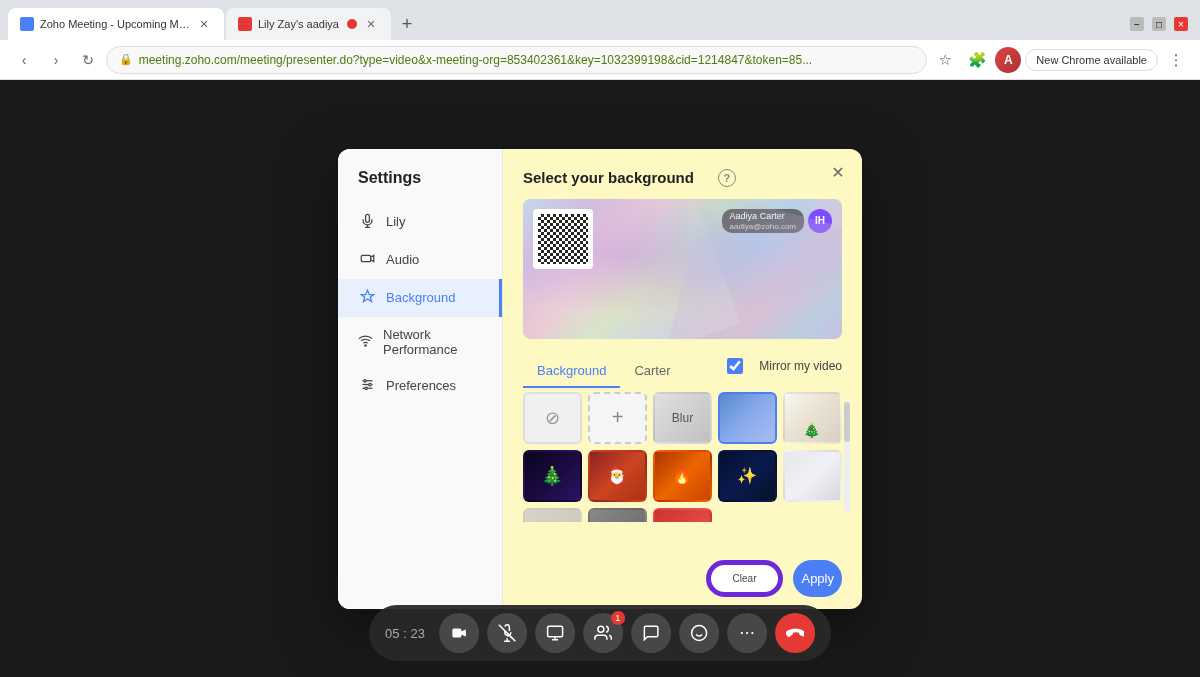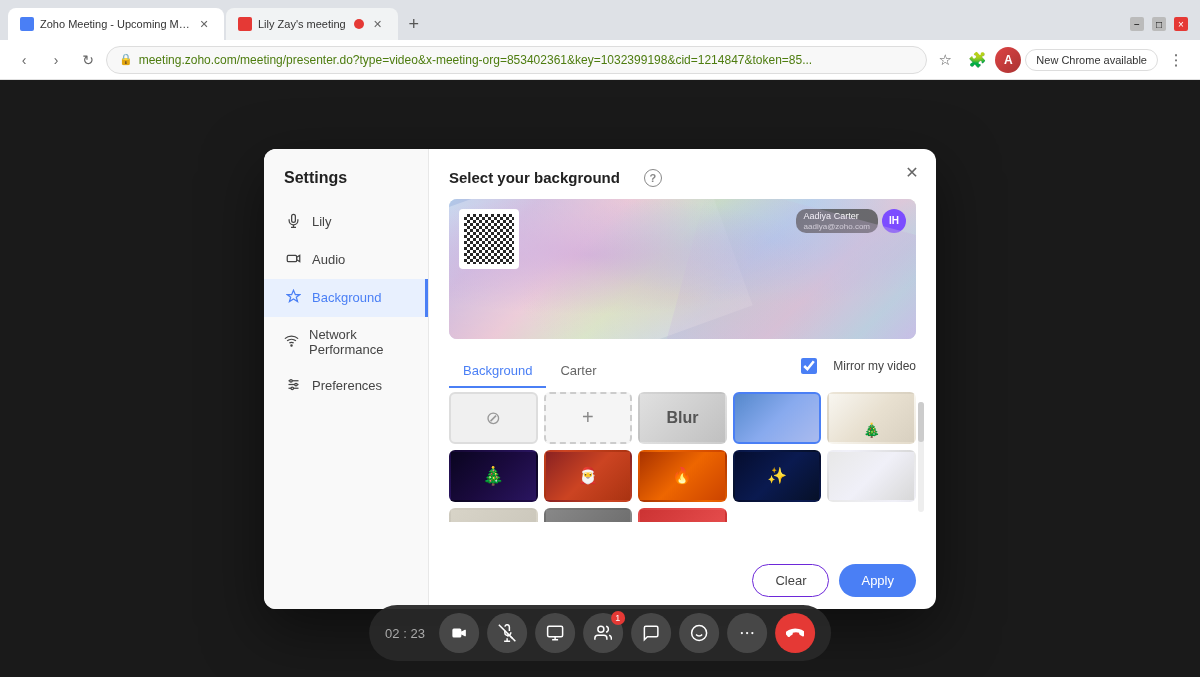--- a/index.html
+++ b/index.html
@@ -246,25 +246,25 @@
 
     
     .dialog-overlay {
       position: absolute;
       top: 0; left: 0; right: 0; bottom: 0;
       display: flex;
       align-items: center;
       justify-content: center;
     }
     .settings-dialog {
-      background: #ffffff;
+      background: #fef9c3;
       border-radius: 12px;
       box-shadow: 0 20px 60px rgba(0,0,0,0.5);
       display: flex;
-      width: 672px;
+      width: 524px;
       height: 460px;
       overflow: hidden;
       position: relative;
     }
     .dialog-close {
       position: absolute;
       top: 12px;
       right: 12px;
       width: 24px;
       height: 24px;
@@ -497,29 +497,29 @@
     
     .dialog-footer {
       display: flex;
       justify-content: flex-end;
       padding: 12px 20px;
       gap: 10px;
       margin-top: auto;
     }
     .btn-clear {
       padding: 8px 22px;
-      border: 1px solid #6d28d9;
+      border: 5px solid #6d28d9;
       border-radius: 20px;
       background: #fff;
       color: #444;
-      font-size: 13px;
+      font-size: 10px;
       cursor: pointer;
     }
     .btn-apply {
-      padding: 8px 22px;
+      padding: 8px 8px;
       border: none;
       border-radius: 20px;
       background: #4a7ff5;
       color: white;
       font-size: 13px;
       font-weight: 500;
       cursor: pointer;
     }
 
     
@@ -557,21 +557,21 @@
 <div class="browser-chrome">
 
   <div class="tab-bar">
     <div class="tab active">
       <div class="tab-favicon" style="background:#4a7ff5;"></div>
       <span class="tab-title">Zoho Meeting - Upcoming Me...</span>
       <button class="tab-close">✕</button>
     </div>
     <div class="tab">
       <div class="tab-favicon" style="background:#e53935;"></div>
-      <span class="tab-title">Lily Zay's meeting</span>
+      <span class="tab-title">Lily Zay's aadiya</span>
       <div style="width:10px;height:10px;border-radius:50%;background:#e53935;margin-left:2px;flex-shrink:0;"></div>
       <button class="tab-close">✕</button>
     </div>
     <button class="tab-add-btn">+</button>
     <div class="window-controls">
       <button class="win-btn">−</button>
       <button class="win-btn">□</button>
       <button class="win-btn" style="background:#e53935;color:white;">×</button>
     </div>
   </div>
@@ -699,21 +699,21 @@
 
             <div class="bg-thumb none-bg">
               <span class="none-icon">⊘</span>
             </div>
 
             <div class="bg-thumb add-bg">
               <span class="add-icon">+</span>
             </div>
 
             <div class="bg-thumb blur-bg">
-              <span style="font-size:16px;font-weight:700;color:#555;">Blur</span>
+              <span style="font-size:12px;font-weight:400;color:#555;">Blur</span>
             </div>
 
             <div class="bg-thumb selected" style="background:linear-gradient(135deg,#5588cc,#88aaee,#aabbee);"></div>
 
             <div class="bg-thumb" style="background:linear-gradient(135deg,#f8f6f0,#e8e0d0,#d8d0c0);">
               <span style="position:absolute;bottom:4px;left:50%;transform:translateX(-50%);font-size:14px;">🎄</span>
             </div>
 
             <div class="bg-thumb" style="background:linear-gradient(135deg,#0a0520,#1a0a3e,#2a1560);">
               <span style="font-size:18px;">🎄</span>
@@ -748,21 +748,21 @@
         <div class="dialog-footer">
           <button class="btn-clear">Clear</button>
           <button class="btn-apply">Apply</button>
         </div>
       </div>
 
     </div>
   </div>
 
   <div class="meeting-toolbar">
-    <span class="timer-display">02 : 23</span>
+    <span class="timer-display">05 : 23</span>
 
     <button class="meeting-btn">
       <svg width="18" height="18" viewBox="0 0 24 24" fill="white">
         <path d="M15 10l4.553-2.276A1 1 0 0121 8.723v6.554a1 1 0 01-1.447.894L15 14M3 8a2 2 0 012-2h8a2 2 0 012 2v8a2 2 0 01-2 2H5a2 2 0 01-2-2V8z"></path>
       </svg>
     </button>
     <button class="meeting-btn mic-muted">
       <svg width="18" height="18" viewBox="0 0 24 24" fill="none" stroke="white" stroke-width="2">
         <path d="M9 9v3a3 3 0 0 0 5.12 2.12M15 9.34V4a3 3 0 0 0-5.94-.6"></path>
         <line x1="17" y1="16.95" x2="19" y2="19"></line>

